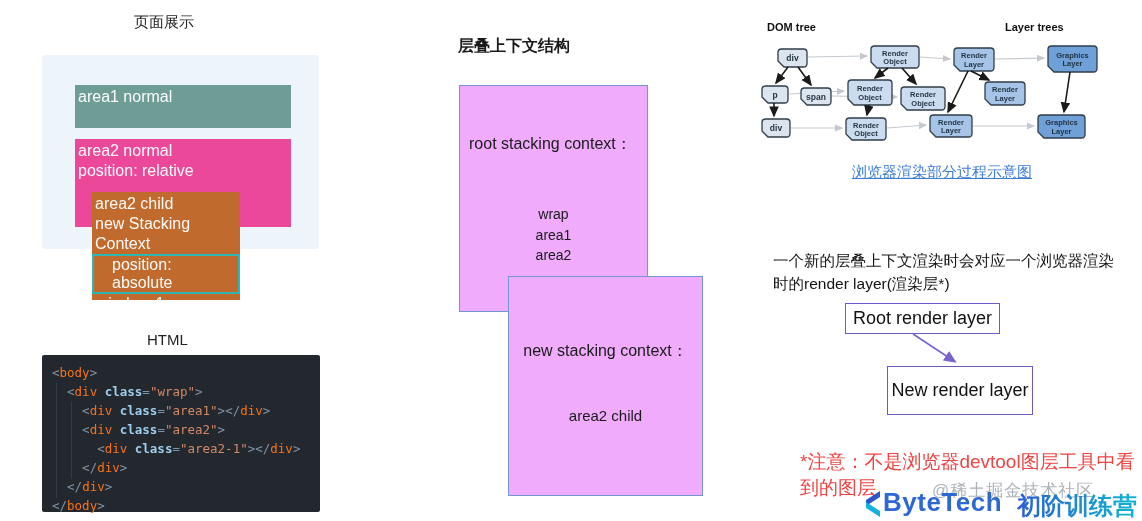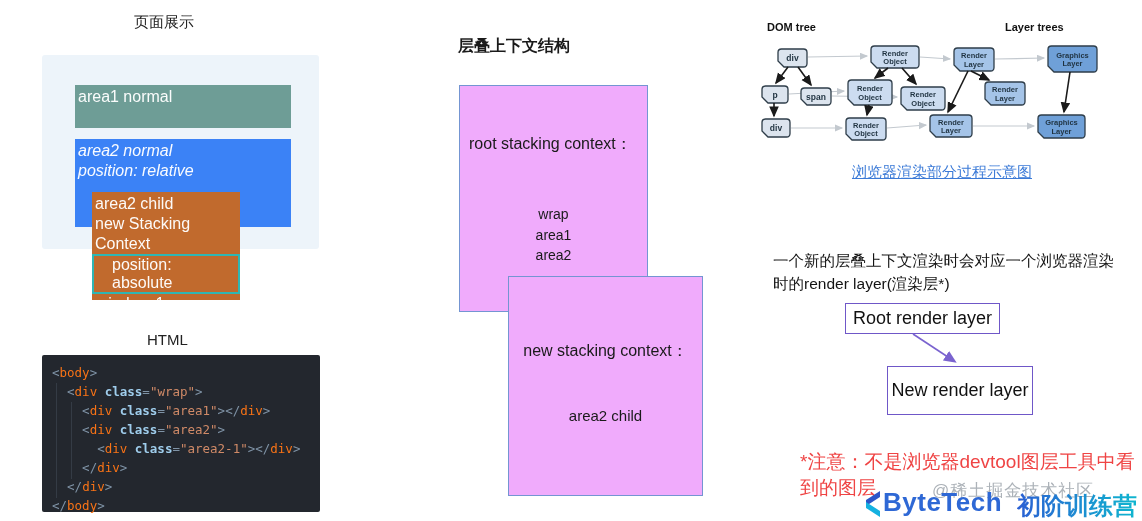--- a/index.html
+++ b/index.html
@@ -6,21 +6,21 @@
   body{width:1142px;height:521px;position:relative;overflow:hidden;
        font-family:"Liberation Sans","DejaVu Sans",sans-serif;color:#1a1a1a;}
   .abs{position:absolute;}
 
   
   .sec-title{font-size:15px;color:#222;}
   .canvas{left:42px;top:46px;width:277px;height:194px;background:#EDF4FA;border-radius:3px;margin-top:9px;}
   .area{position:absolute;color:rgba(255,255,255,.97);font-size:16px;line-height:20px;
         padding:2px 0 0 3px;box-sizing:border-box;}
   .area1{left:33px;top:30px;width:216px;height:43px;background:#6E9D96;}
-  .area2{left:33px;top:84px;width:216px;height:88px;background:#3b82f6;font-style:italic;}
+  .area2{left:33px;top:84px;width:216px;height:88px;background:#ec4899;}
   .child{left:50px;top:137px;width:148px;height:108px;background:#C16A2D;z-index:2;}
   .hl{display:inline-block;border:2px solid #2FB6B3;padding:0 18px;margin-left:-3px;line-height:18px;}
 
   .code{left:42px;top:355px;width:278px;height:157px;background:#23272E;border-radius:2px;
         font-family:"DejaVu Sans Mono","Liberation Mono",monospace;font-size:12.5px;
         line-height:19px;padding:8px 0 0 10px;box-sizing:border-box;}
   .code-line{white-space:pre;}
   .tok-p{color:#7F93A6;} .tok-t{color:#f97316;}
   .tok-a{color:#9FCDEC;font-weight:bold;} .tok-s{color:#D08A67;}
   .guide{position:absolute;width:1px;background:#343B45;}

